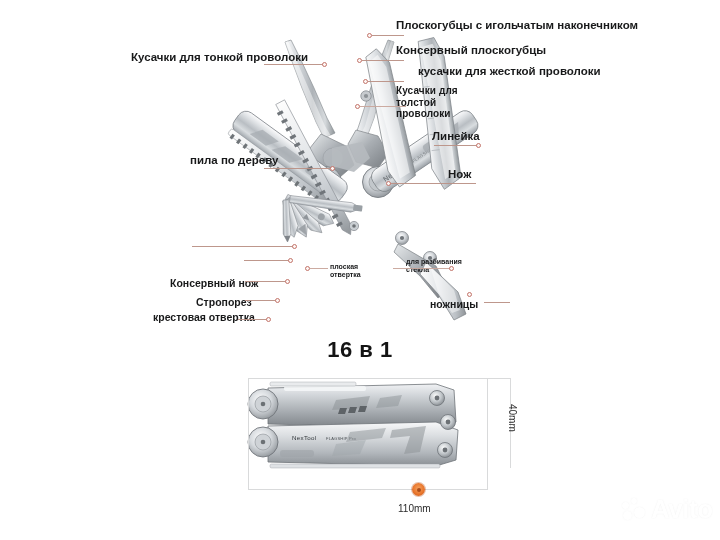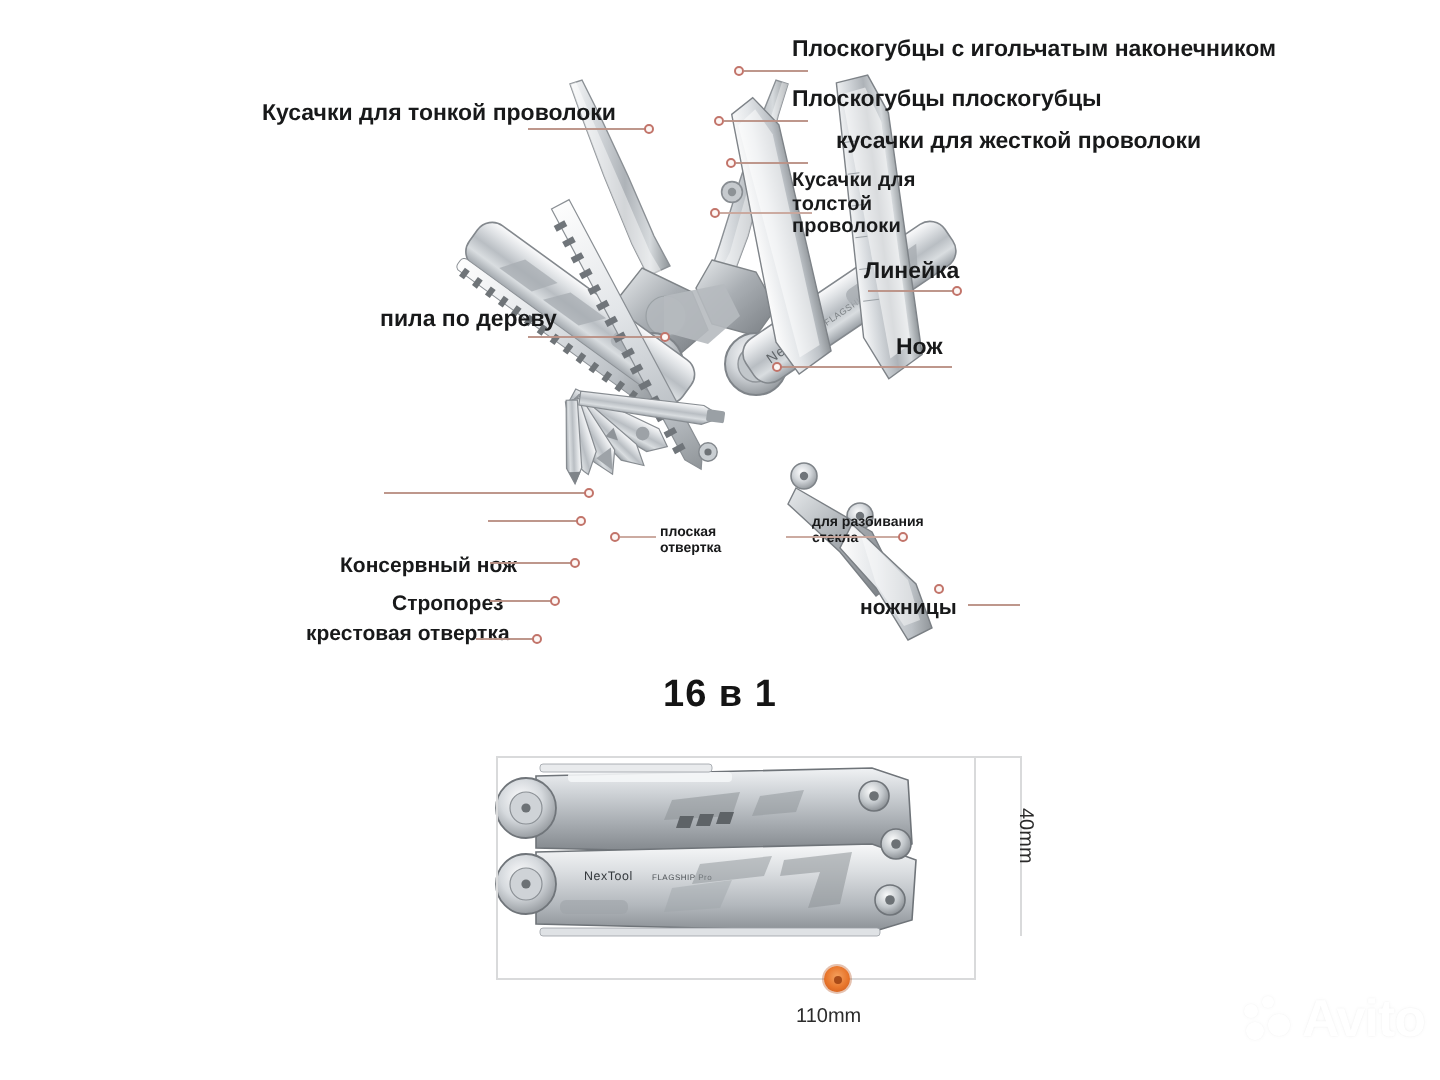--- a/index.html
+++ b/index.html
@@ -24,21 +24,21 @@
   .lead.thin{background:#c9a79c;}
   .dot{position:absolute;width:5px;height:5px;border-radius:50%;
        border:1px solid #c2746a;background:#fdf7f5;box-sizing:border-box;}
 
   
   .art{position:absolute;}
   svg{display:block;overflow:visible;}
 
   
   #title16{position:absolute;left:0;right:0;text-align:center;
-           font-size:19px;font-weight:700;color:#141414;letter-spacing:.5px;}
+           font-size:22px;font-weight:700;color:#141414;letter-spacing:.5px;}
 
   
   .dimline{position:absolute;background:#d9dadb;}
   .dimline.h{height:1px;}
   .dimline.v{width:1px;}
   .dimtext{position:absolute;font-size:10px;color:#2b2b2b;white-space:nowrap;}
   .dimtext.vert{transform:rotate(90deg);transform-origin:left top;}
   .orangedot{position:absolute;width:13px;height:13px;border-radius:50%;
     background:radial-gradient(circle at 50% 42%,#f5a25f 0%,#e8762c 55%,#c9561b 100%);
     box-shadow:0 0 0 1px rgba(180,80,30,.35);}
@@ -267,21 +267,21 @@
   <div class="dot" style="left:275px;top:298px;"></div>
 
   <div class="lbl md" style="left:153px;top:311px;">крестовая отвертка</div>
   <div class="lead" style="left:238px;top:319px;width:30px;"></div>
   <div class="dot" style="left:266px;top:317px;"></div>
 
   <div class="lbl lg" style="left:396px;top:19px;">Плоскогубцы с игольчатым наконечником</div>
   <div class="lead" style="left:372px;top:35px;width:32px;"></div>
   <div class="dot" style="left:367px;top:33px;"></div>
 
-  <div class="lbl lg" style="left:396px;top:44px;">Плоскогубцы плоскогубцы</div>
+  <div class="lbl lg" style="left:396px;top:44px;">Консервный плоскогубцы</div>
   <div class="lead" style="left:362px;top:60px;width:42px;"></div>
   <div class="dot" style="left:357px;top:58px;"></div>
 
   <div class="lbl lg" style="left:418px;top:65px;">кусачки для жесткой проволоки</div>
   <div class="lead" style="left:368px;top:81px;width:36px;"></div>
   <div class="dot" style="left:363px;top:79px;"></div>
 
   <div class="lbl sm wrap" style="left:396px;top:85px;width:78px;">Кусачки для
 толстой проволоки</div>
   <div class="lead thin" style="left:360px;top:106px;width:46px;"></div>

